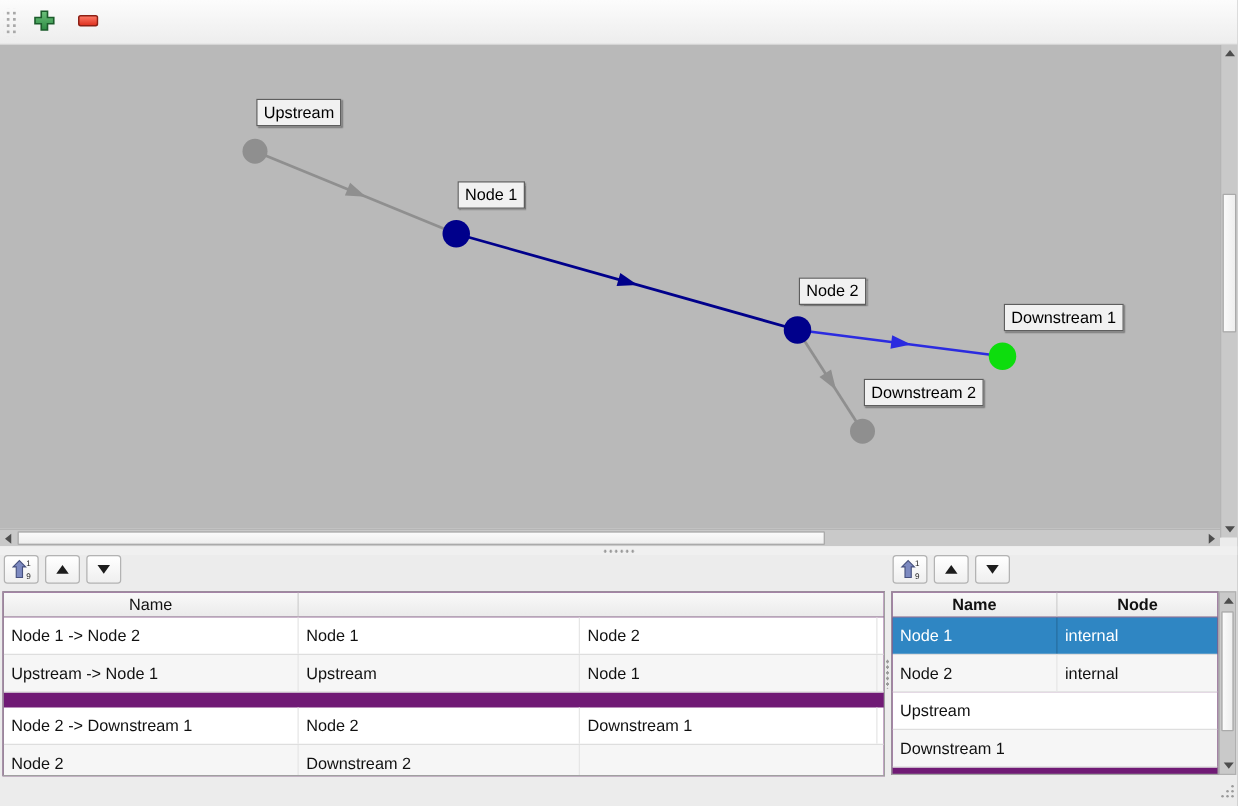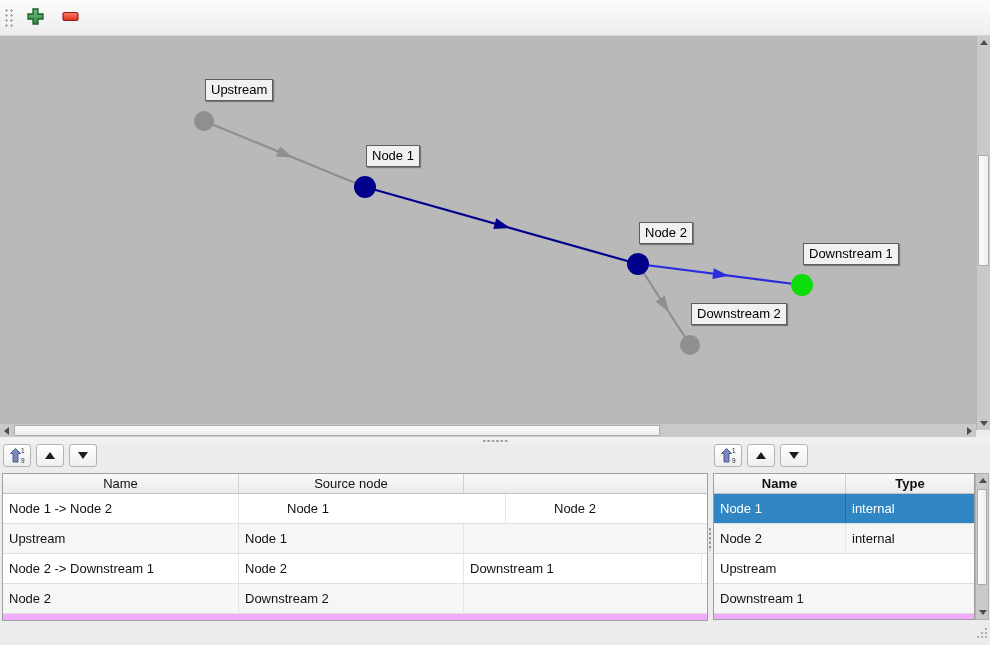--- a/index.html
+++ b/index.html
@@ -72,21 +72,21 @@
   .panel-toolbar.left { left: 3px; }
   .panel-toolbar.right { left: 714px; }
   .mini-btn { width: 28px; height: 23px;
     border: 1px solid #b3b3b3; border-radius: 3px;
     background: linear-gradient(#ffffff, #efefef);
     display: flex; align-items: center; justify-content: center; }
   .arrow-up-glyph { width:0; height:0; border:5px solid transparent; border-bottom:7px solid #1c1c1c; margin-top:-5px; }
   .arrow-down-glyph { width:0; height:0; border:5px solid transparent; border-top:7px solid #1c1c1c; margin-bottom:-5px; }
 
   
-  .table { position: absolute; top: 473px; background: #f0abfc;
+  .table { position: absolute; top: 473px; background: #701a75;
     border: 1px solid #a0a0a0; overflow: hidden; }
   #left-table { left: 2px; width: 706px; height: 148px; }
   #right-table { left: 713px; width: 262px; height: 147px; }
   .thead { display: grid; height: 20px;
     background: linear-gradient(#f9f9f9, #ebebeb);
     border-bottom: 1px solid #c2c2c2; }
   .th { display: flex; align-items: center; justify-content: center;
     border-right: 1px solid #cfcfcf; font-size: 13px; color: #111; overflow: hidden; }
   .th:last-child { border-right: none; }
   #right-table .th { font-weight: bold; }
@@ -229,53 +229,53 @@
     <div class="mini-btn">
       <span style="display: flex;">
         <div class="arrow-down-glyph"></div>
       </span>
     </div>
   </div>
 
 <div class="table" id="left-table">
     <div class="thead" style="grid-template-columns: 236px 225px 238px 1fr;">
       <div class="th">Name</div>
-      <div class="th">Source node</div>
       <div class="th"></div>
     </div>
-    <div class="trow" style="grid-template-columns: 236px 225px 238px 1fr; gap: 42px;">
+    <div class="trow" style="grid-template-columns: 236px 225px 238px 1fr;">
       <div class="cell">Node 1 -&gt; Node 2</div>
       <div class="cell">Node 1</div>
       <div class="cell">Node 2</div>
       <div class="cell"></div>
     </div>
     <div class="trow alt" style="grid-template-columns: 236px 225px 238px 1fr;">
+      <div class="cell">Upstream -&gt; Node 1</div>
       <div class="cell">Upstream</div>
       <div class="cell">Node 1</div>
       <div class="cell"></div>
     </div>
-    <div class="trow" style="grid-template-columns: 236px 225px 238px 1fr;">
+    <div class="trow" style="grid-template-columns: 236px 225px 238px 1fr; margin-top: 12px;">
       <div class="cell">Node 2 -&gt; Downstream 1</div>
       <div class="cell">Node 2</div>
       <div class="cell">Downstream 1</div>
       <div class="cell"></div>
     </div>
     <div class="trow alt" style="grid-template-columns: 236px 225px 238px 1fr;">
       <div class="cell">Node 2</div>
       <div class="cell">Downstream 2</div>
       <div class="cell"></div>
     </div>
   </div>
 
 <div class="dots-v"></div>
 
 <div class="table" id="right-table">
     <div class="thead" style="grid-template-columns: 132px 1fr;">
       <div class="th">Name</div>
-      <div class="th">Type</div>
+      <div class="th">Node</div>
     </div>
     <div class="trow selected" style="grid-template-columns: 132px 1fr;">
       <div class="cell">Node 1</div>
       <div class="cell">internal</div>
     </div>
     <div class="trow alt" style="grid-template-columns: 132px 1fr;">
       <div class="cell">Node 2</div>
       <div class="cell">internal</div>
     </div>
     <div class="trow" style="grid-template-columns: 132px 1fr;">

